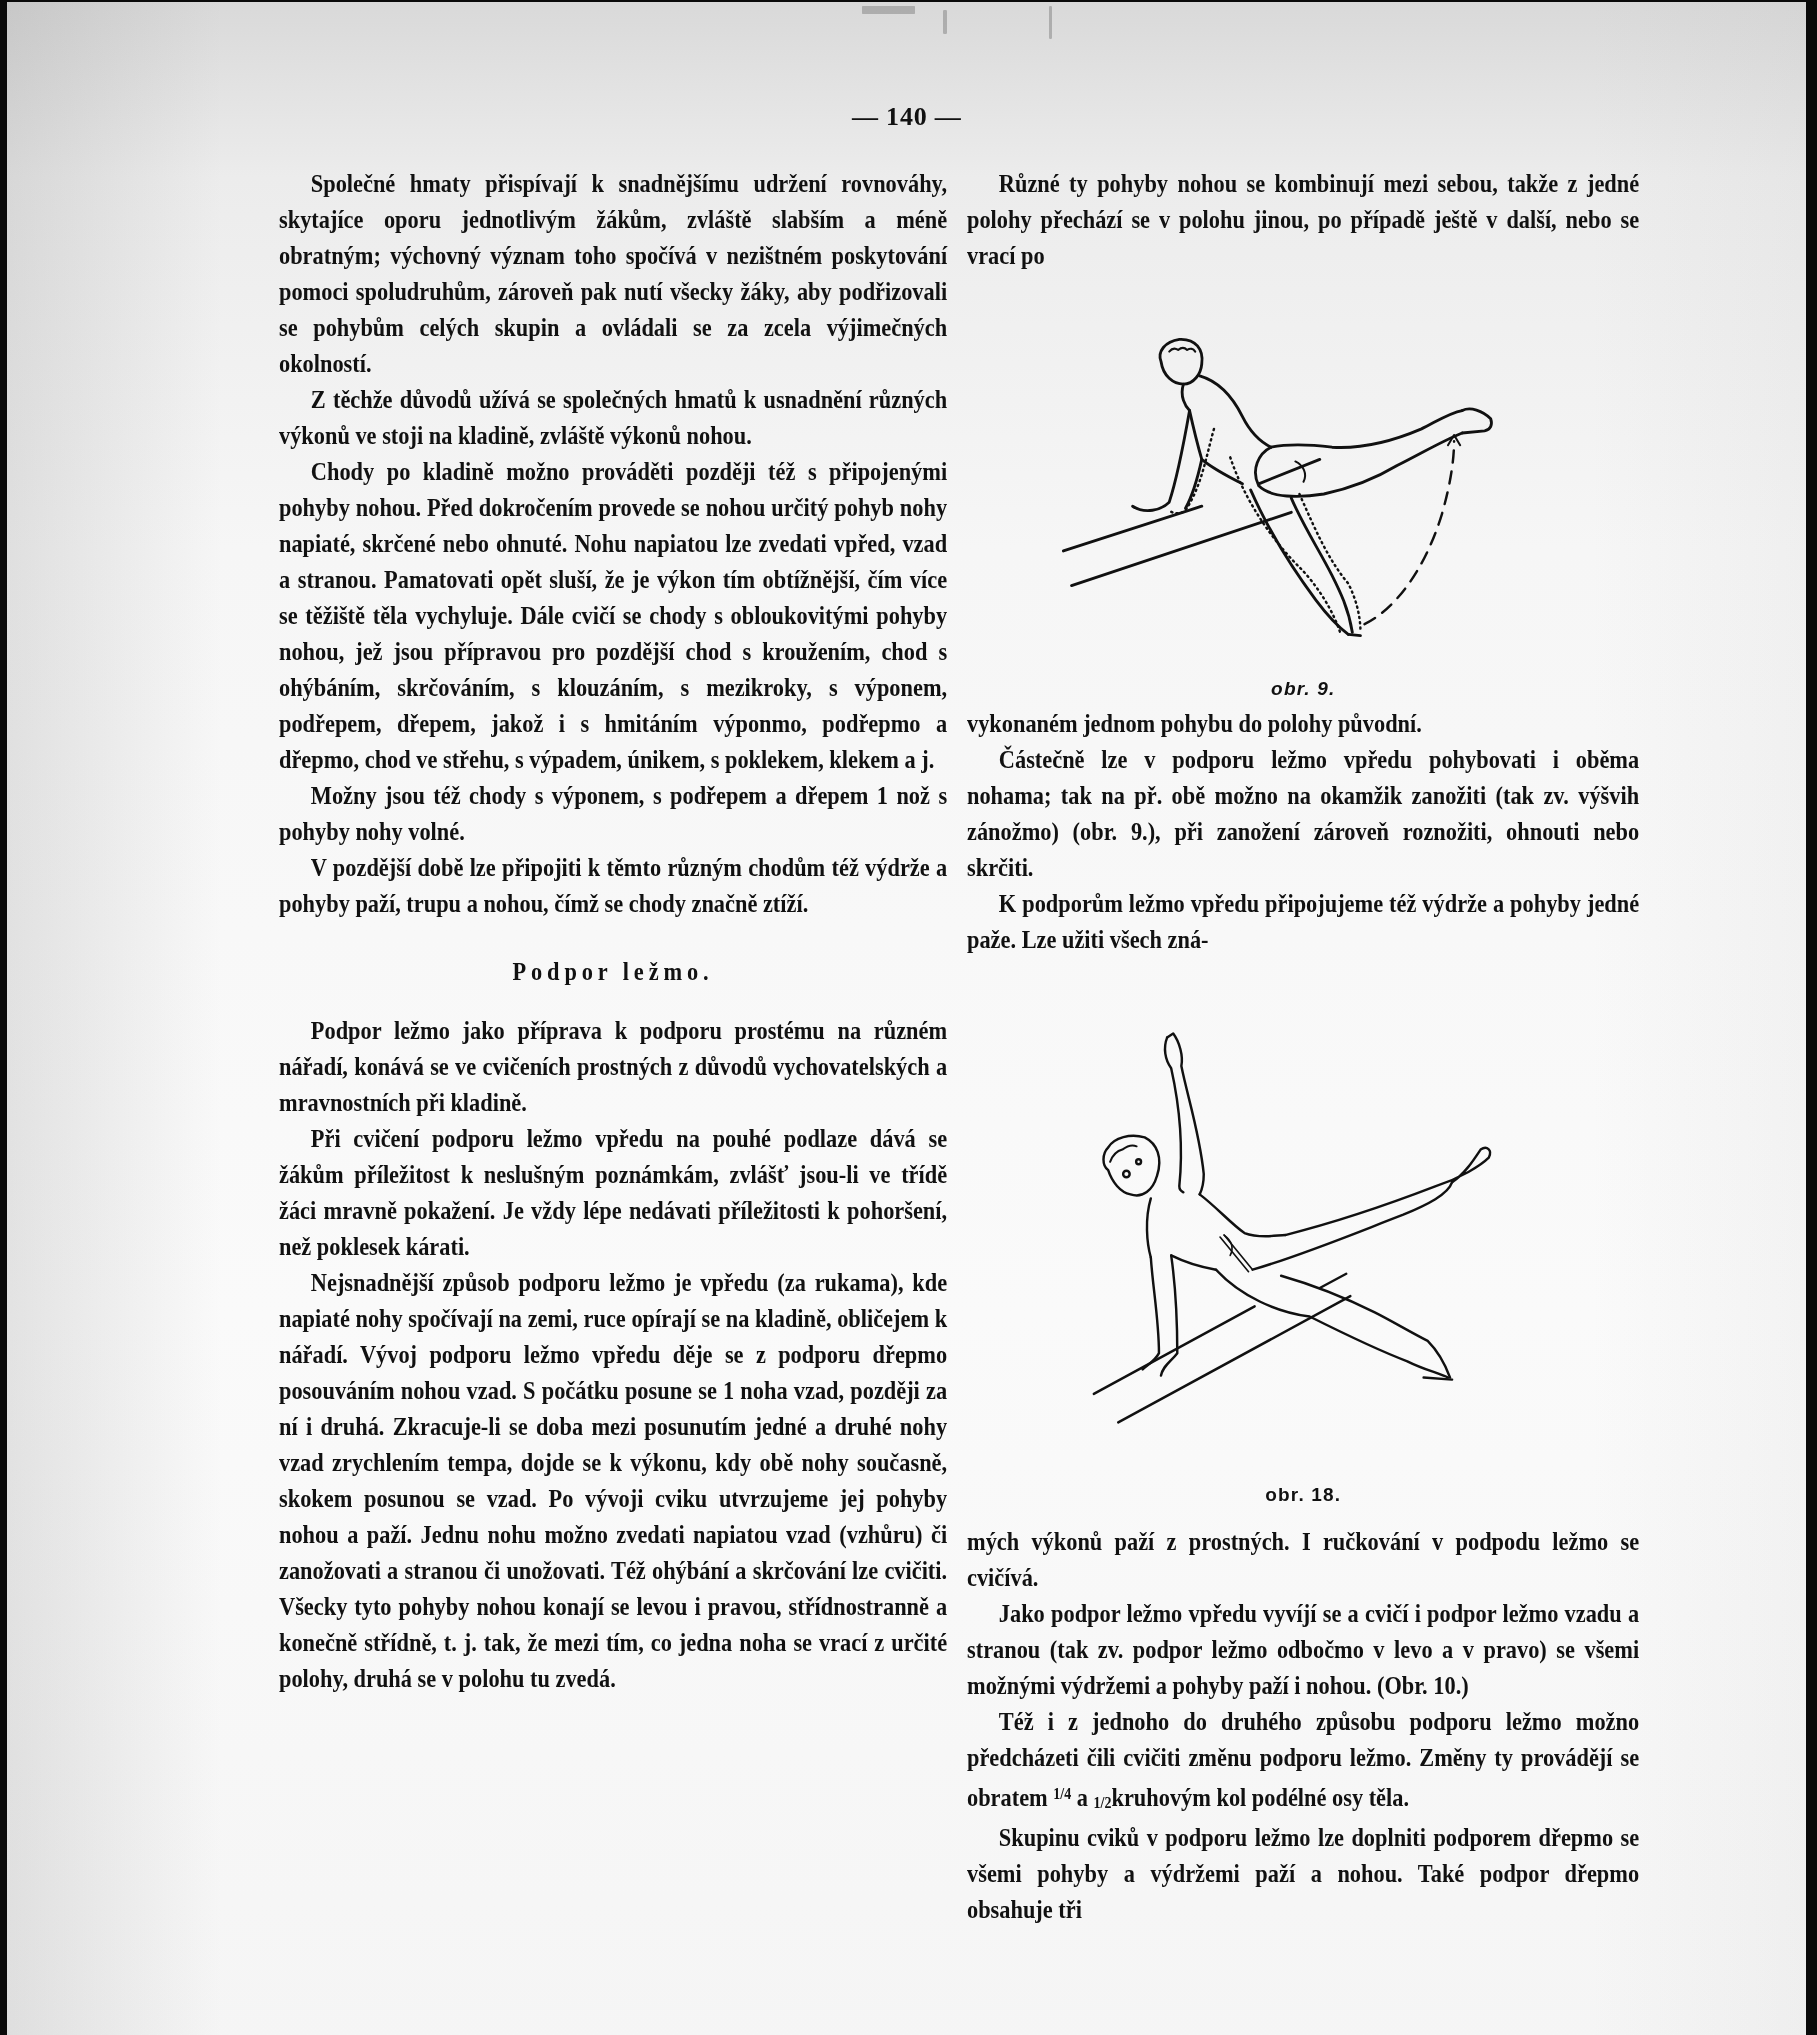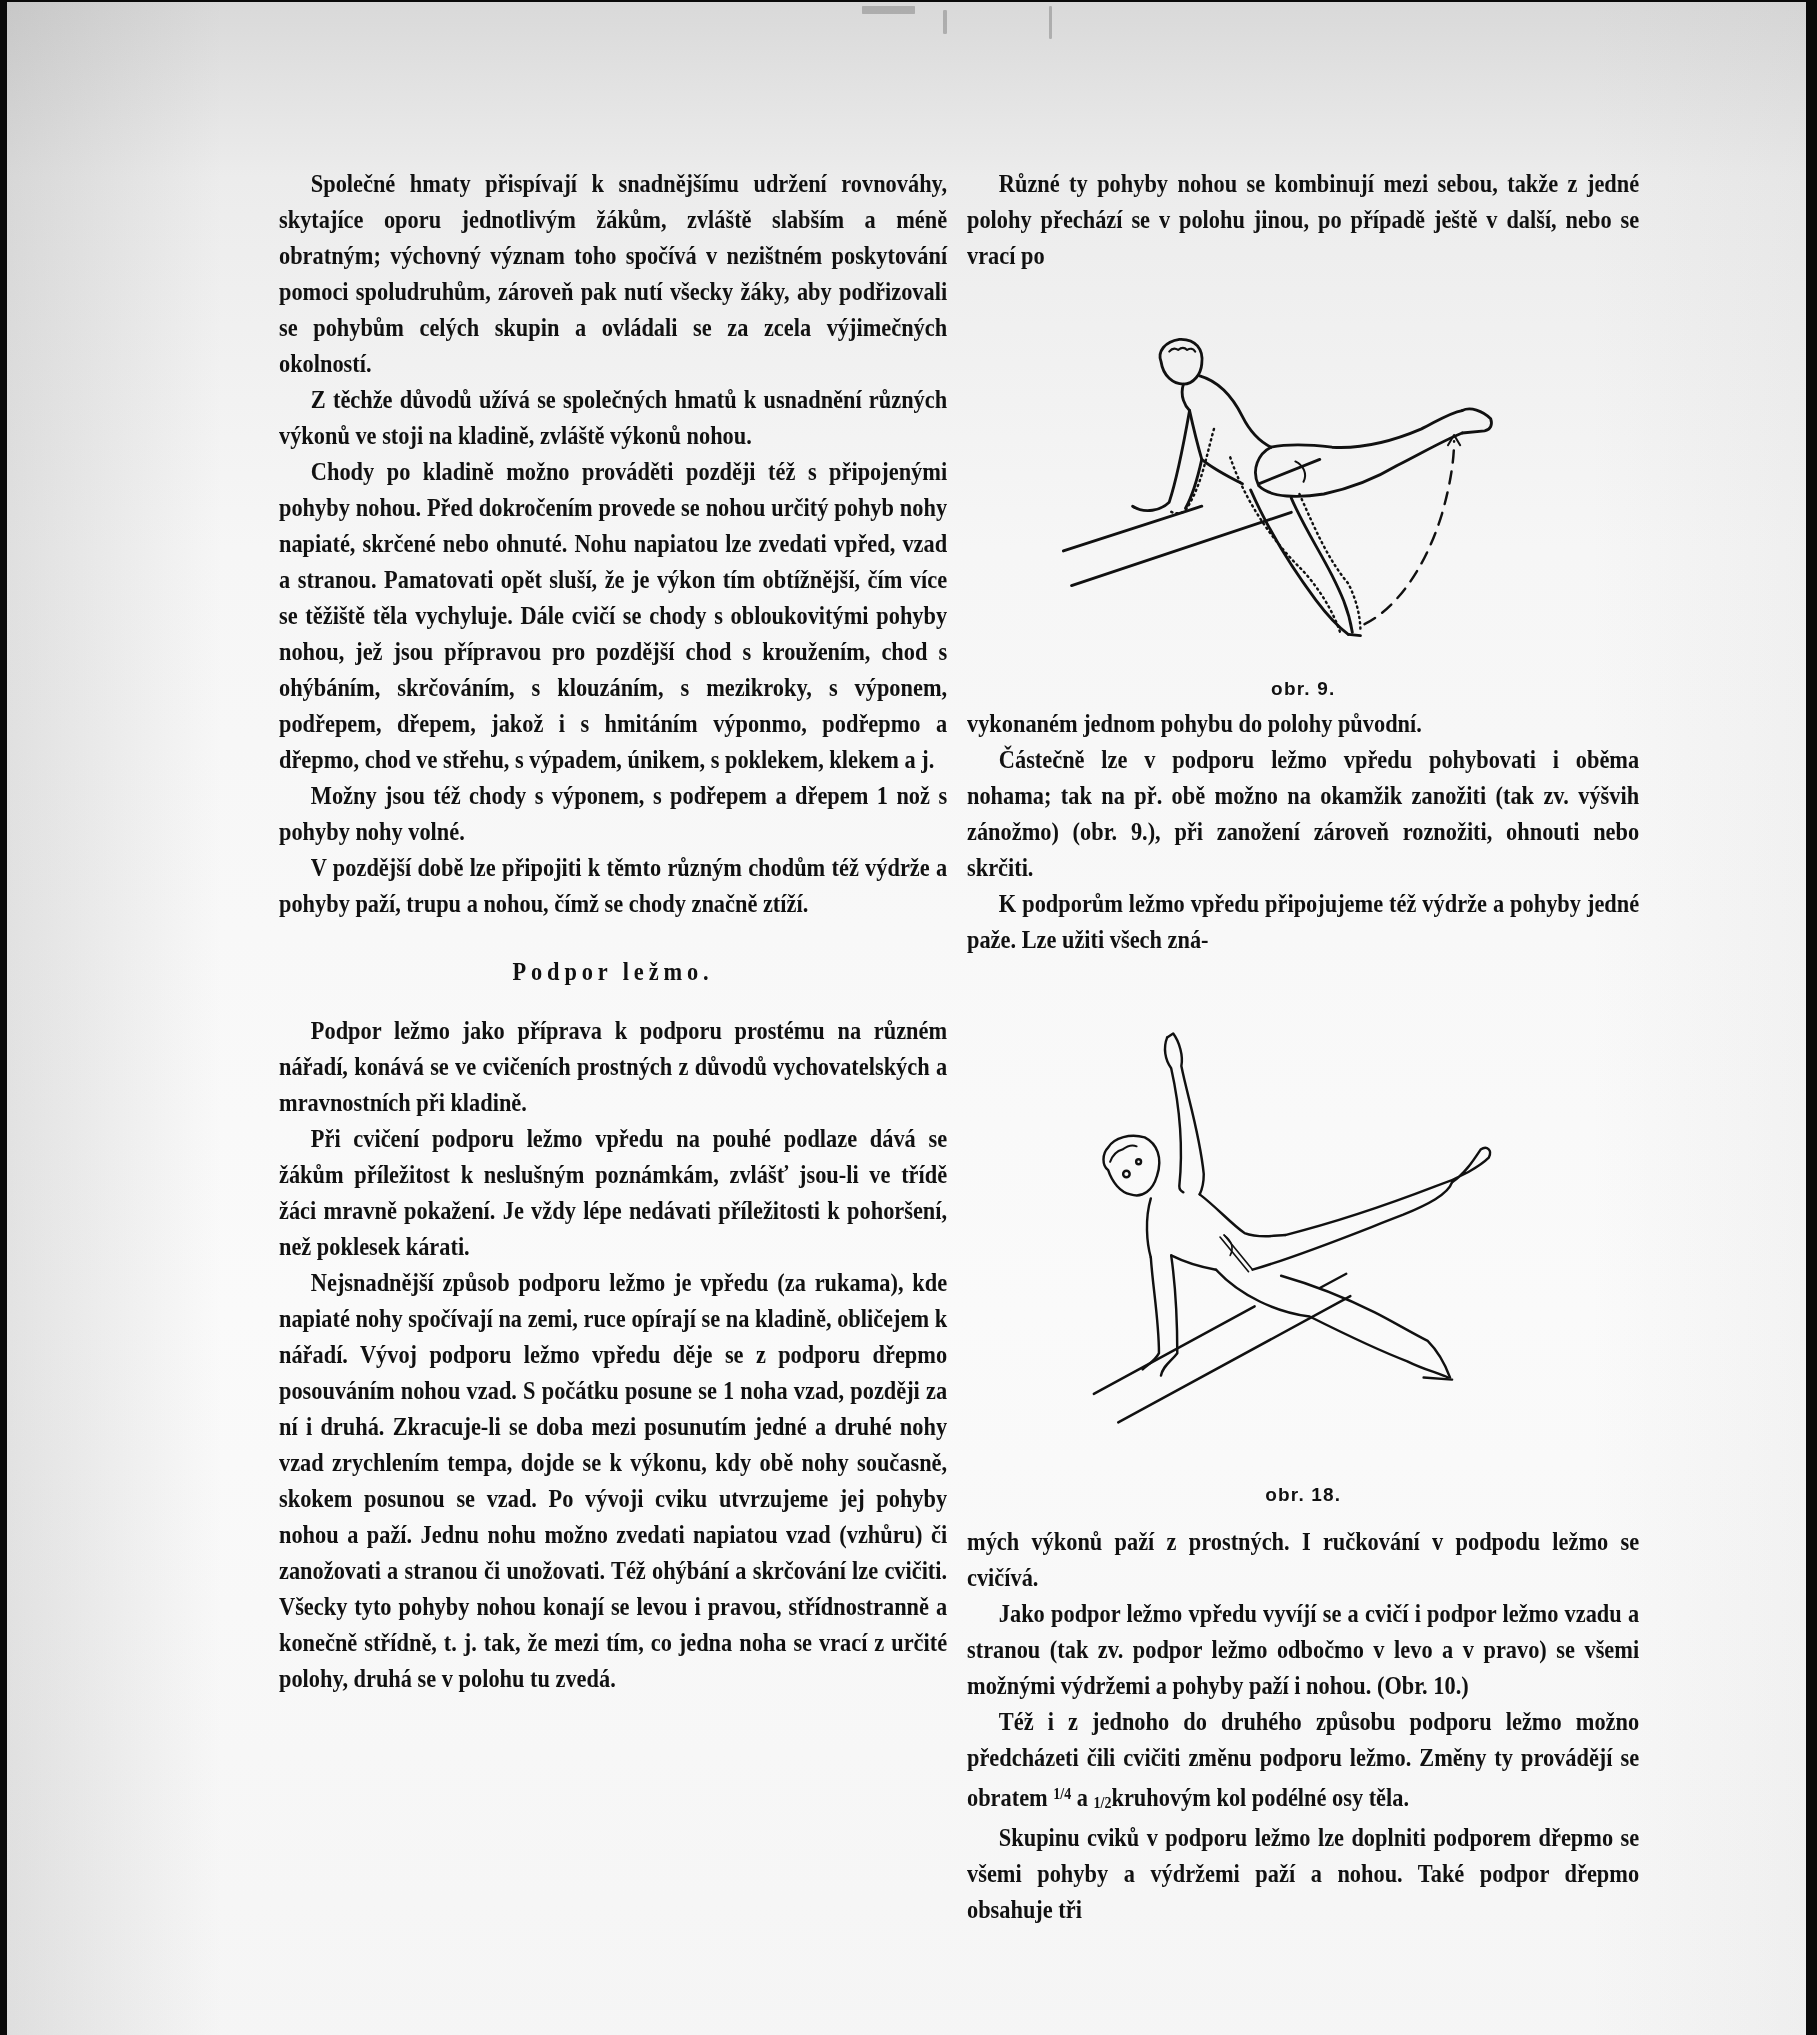--- a/index.html
+++ b/index.html
@@ -36,33 +36,34 @@
   .section-heading {
     margin: 32px 0 23px 0; text-align: center; font-weight: bold;
     font-size: 26px; letter-spacing: 5.7px; transform: scaleX(0.86);
   }
   .figure { position: relative; margin: 0 auto; }
   .figure svg { display: block; margin: 0 auto; }
   .fig-caption {
     text-align: center; font-family: "Liberation Sans", "DejaVu Sans", sans-serif;
     font-weight: bold; font-size: 19px; letter-spacing: 1.2px;
   }
-  .fig9 { height: 383px; margin-top: 49px; }
+  .fig9 { height: 383px; margin-top: 49px; font-style: italic; }
   .fig9 .fig-caption { position: absolute; left: 0; right: 0; top: 348px; }
   .fig10 { height: 521px; margin-top: 45px; }
   .fig10 .fig-caption { position: absolute; left: 0; right: 0; top: 474px; }
   .smudge { position: absolute; background: rgba(90,90,90,0.35); border-radius: 50%; }
   .frac { font-size: 16.3px; vertical-align: 7.3px; }
   .frac-sub { font-size: 16.3px; vertical-align: -1.6px; }
 </style>
 </head>
 <body>
 
 <div class="page">
 
+  <div class="page-number">— 140 —</div>
 
   <div class="col col-left">
     <p>Společné hmaty přispívají k snadnějšímu udržení rovnováhy, skytajíce oporu jednotlivým žákům, zvláště slabším a méně obratným; výchovný význam toho spočívá v nezištném poskytování pomoci spoludruhům, zároveň pak nutí všecky žáky, aby podřizovali se pohybům celých skupin a ovládali se za zcela výjimečných okolností.</p>
     <p>Z těchže důvodů užívá se společných hmatů k usnadnění různých výkonů ve stoji na kladině, zvláště výkonů nohou.</p>
     <p>Chody po kladině možno prováděti později též s připojenými pohyby nohou. Před dokročením provede se nohou určitý pohyb nohy napiaté, skrčené nebo ohnuté. Nohu napiatou lze zvedati vpřed, vzad a stranou. Pamatovati opět sluší, že je výkon tím obtížnější, čím více se těžiště těla vychyluje. Dále cvičí se chody s obloukovitými pohyby nohou, jež jsou přípravou pro pozdější chod s kroužením, chod s ohýbáním, skrčováním, s klouzáním, s mezikroky, s výponem, podřepem, dřepem, jakož i s hmitáním výponmo, podřepmo a dřepmo, chod ve střehu, s výpadem, únikem, s poklekem, klekem a j.</p>
     <p>Možny jsou též chody s výponem, s podřepem a dřepem 1 nož s pohyby nohy volné.</p>
     <p>V pozdější době lze připojiti k těmto různým chodům též výdrže a pohyby paží, trupu a nohou, čímž se chody značně ztíží.</p>
 
     <div class="section-heading">Podpor ležmo.</div>
 

